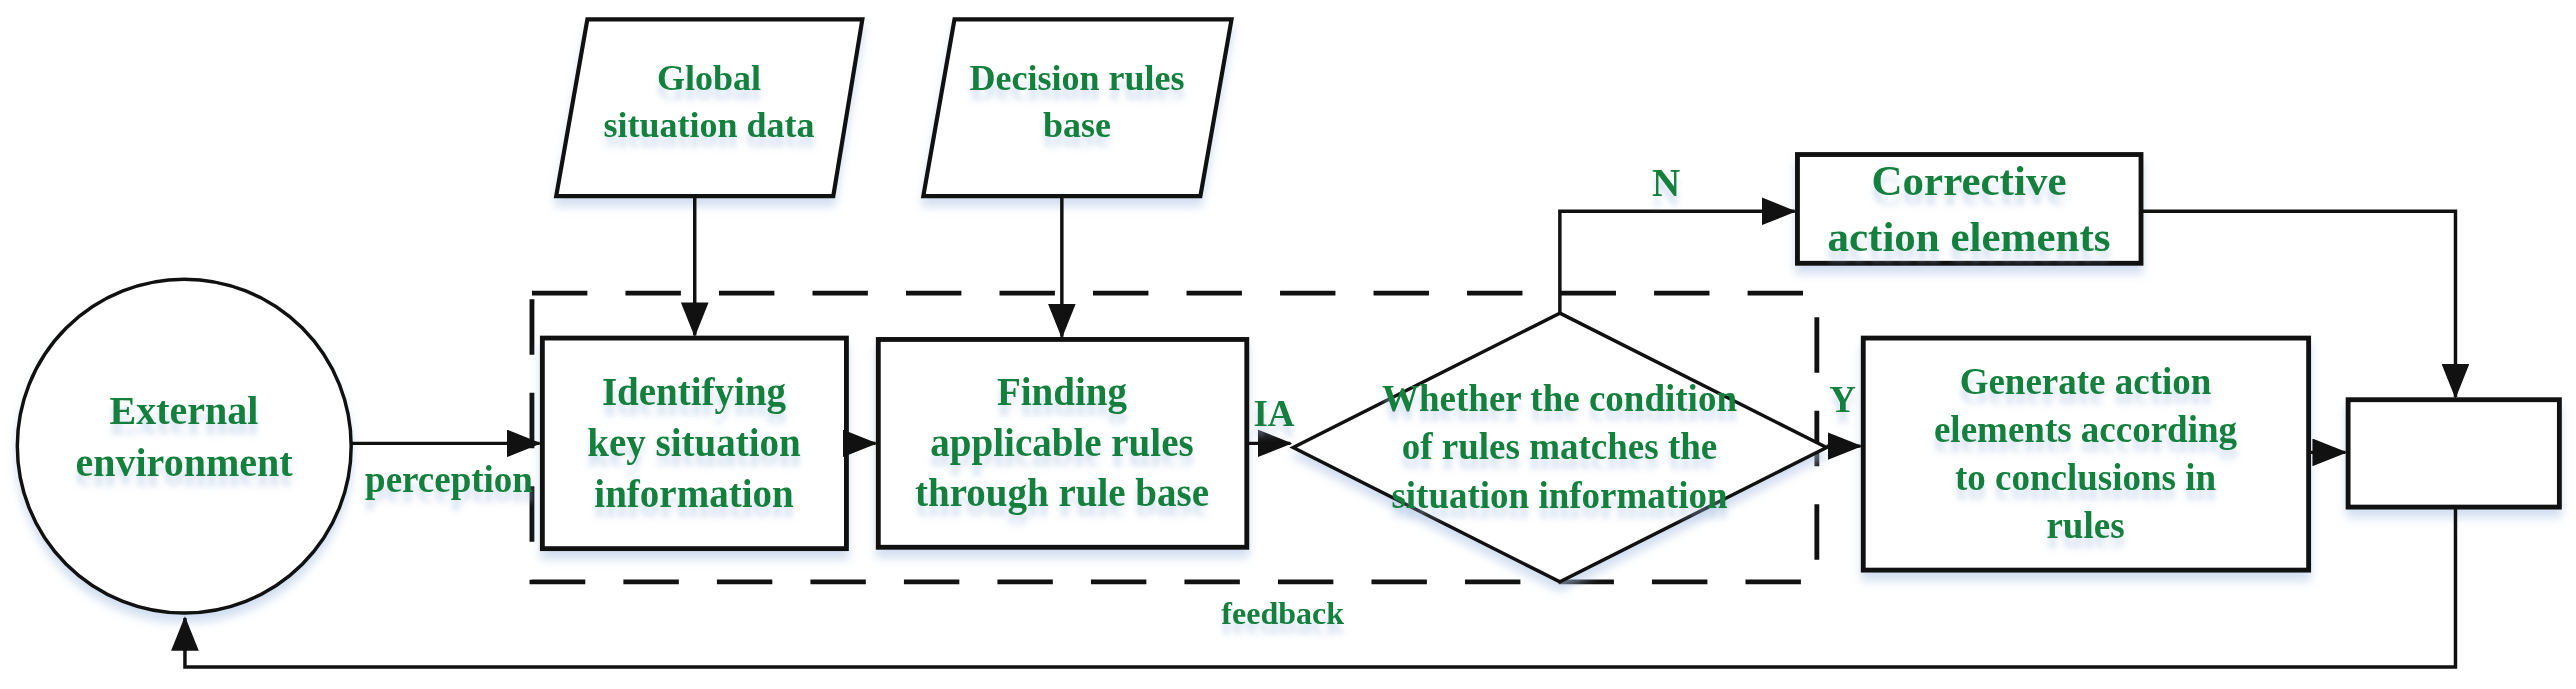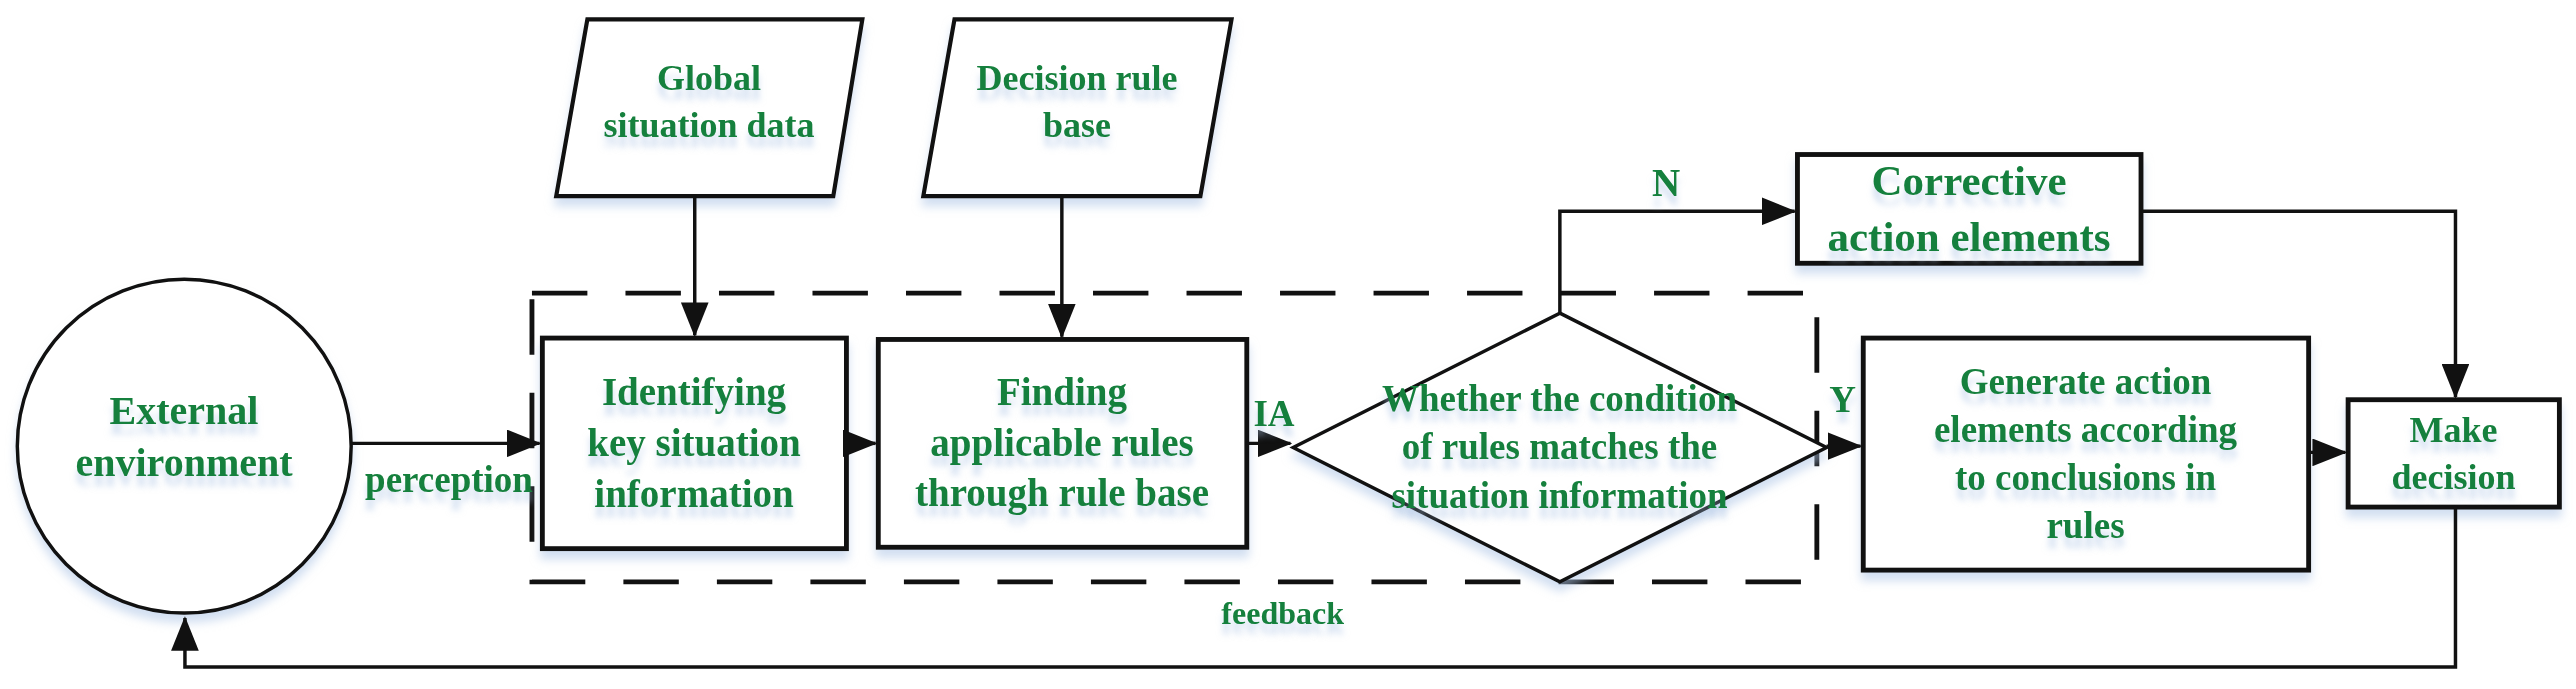--- a/index.html
+++ b/index.html
@@ -89,21 +89,21 @@
 
     <path d="M3545,732 V963 H267 V892" fill="none" stroke="#111111" stroke-width="5" marker-end="url(#ah)"></path>
   </svg>
 
   <div class="lbl" id="lbl-external">External
 environment</div>
 
   <div class="lbl" id="lbl-global">Global
 situation data</div>
 
-  <div class="lbl" id="lbl-decision">Decision rule
+  <div class="lbl" id="lbl-decision">Decision rules
 base</div>
 
   <div class="lbl boxed" id="lbl-identifying">Identifying
 key situation
 information</div>
 
   <div class="lbl boxed" id="lbl-diamond">Whether the condition
 of rules matches the
 situation information</div>
 
@@ -112,22 +112,20 @@
 through rule base</div>
 
   <div class="lbl boxed" id="lbl-corrective">Corrective
 action elements</div>
 
   <div class="lbl boxed" id="lbl-generate">Generate action
 elements according
 to conclusions in
 rules</div>
 
-  <div class="lbl boxed" id="lbl-make">Make
-decision</div>
 
   <div class="lbl" id="lbl-perception">perception</div>
 
   <div class="lbl" id="lbl-ia">IA</div>
 
   <div class="lbl" id="lbl-n">N</div>
 
   <div class="lbl" id="lbl-y">Y</div>
 
   <div class="lbl" id="lbl-feedback">feedback</div>

